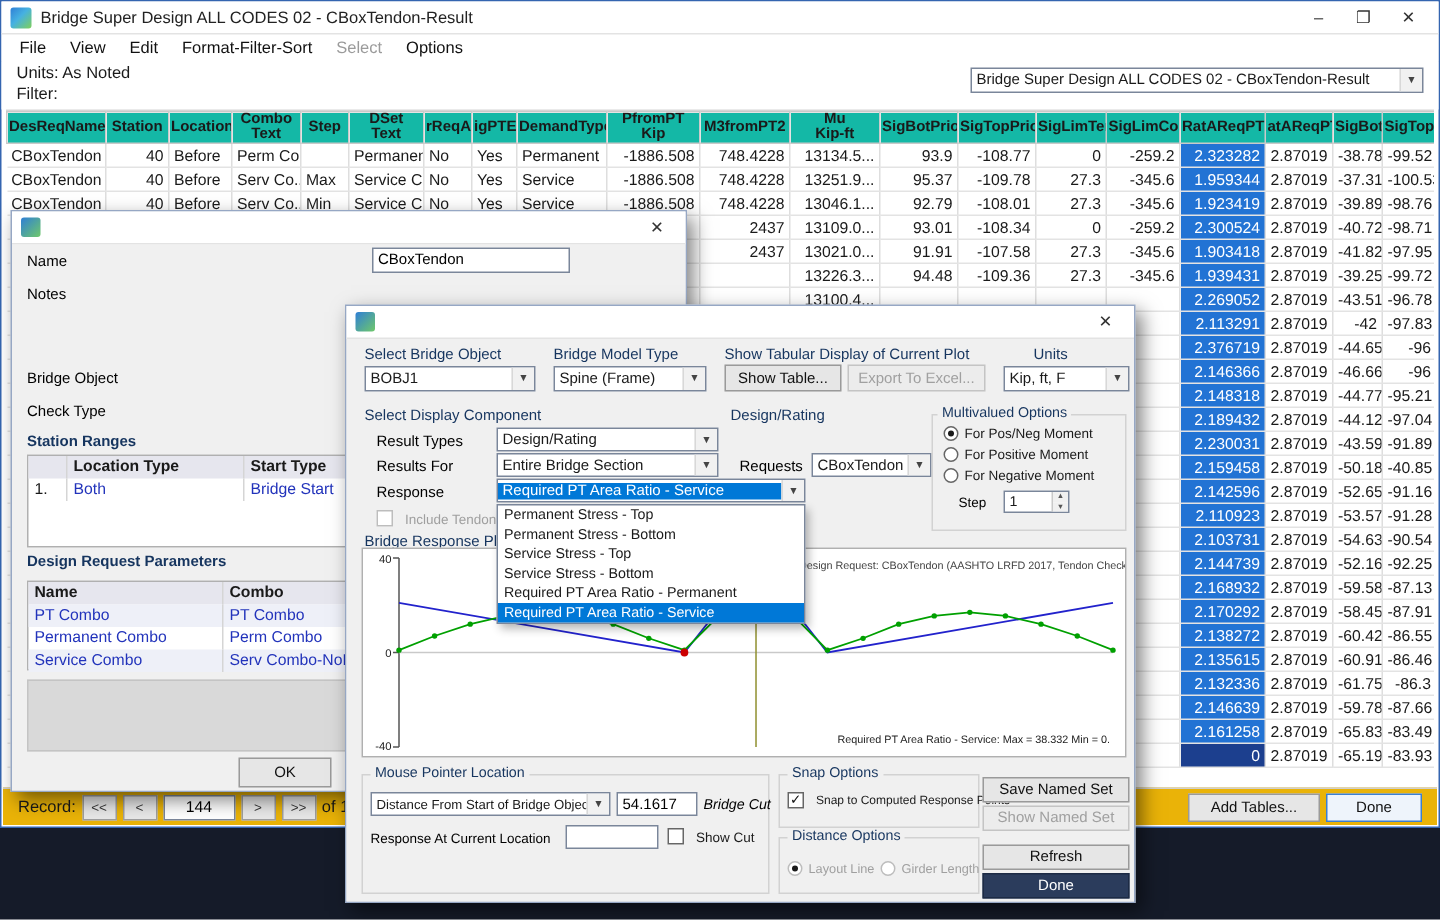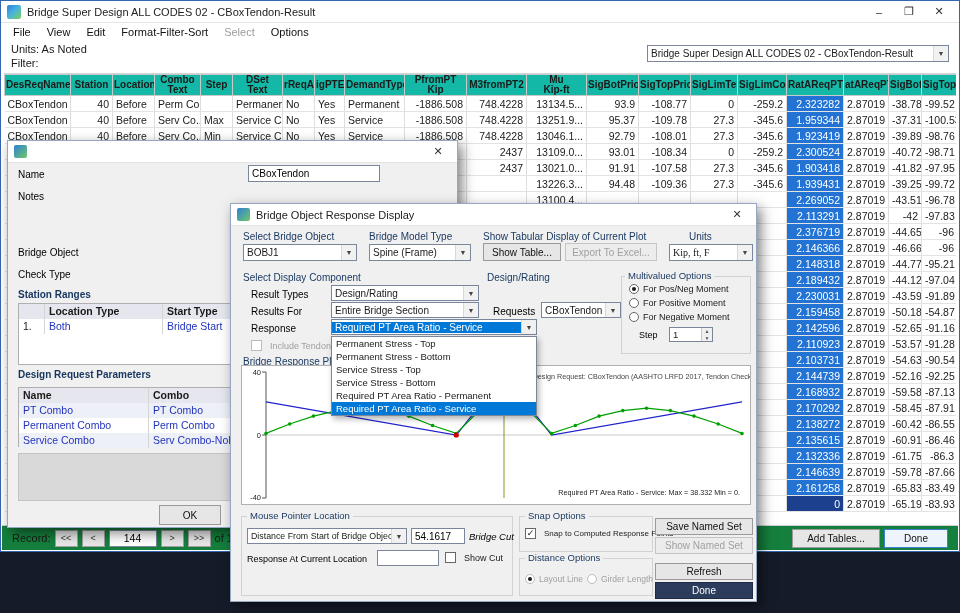--- a/index.html
+++ b/index.html
@@ -53,21 +53,21 @@
     border-right: 1px solid #dedede; border-bottom: 1px solid #e3e3e3;
     font-size: 10.5px; height: 16px; padding: 0 3px; overflow: hidden; white-space: nowrap;
     background: #fff;
   }
   td.al { text-align: left; } td.ar { text-align: right; }
   td.hl { background: #2273d4; color: #fff; }
   td.hl-sel { background: #1c3f8e; color: #fff; }
 
   .recordbar {
     position: absolute; left: 1px; right: 1px; bottom: 1px; height: 25px;
-    background: #15803d; border-top: 1px solid #cfcfcf;
+    background: #eab308; border-top: 1px solid #cfcfcf;
     display: flex; align-items: center; padding: 0 10px; gap: 4px; font-size: 11px;
   }
   .navbtn {
     width: 23px; height: 17px; background: #e8e8e8; border: 1px solid #9f9f9f;
     display: flex; align-items: center; justify-content: center; font-size: 9px; color: #333;
   }
   .rec-input { width: 48px; height: 17px; border: 1px solid #7a869a; text-align: center; font-size: 10.5px; font-family: inherit; }
   .rb-spacer { flex: 1; }
 
   .btn {
@@ -572,21 +572,21 @@
               <td class="ar"></td>
               <td class="ar"></td>
               <td class="ar"></td>
               <td class="ar"></td>
               <td class="ar"></td>
               <td class="ar"></td>
               <td class="ar"></td>
               <td class="ar hl">2.159458</td>
               <td class="ar">2.87019</td>
               <td class="ar">-50.18</td>
-              <td class="ar">-54.87</td>
+              <td class="ar">-40.85</td>
             </tr>
             <tr>
               <td class="al"></td>
               <td class="ar"></td>
               <td class="al"></td>
               <td class="al"></td>
               <td class="al"></td>
               <td class="al"></td>
               <td class="al"></td>
               <td class="al"></td>
@@ -913,40 +913,39 @@
 
       <div class="graypanel" style="left:10px;top:290px;width:432px;height:48px;"></div>
 
       <span class="btn" style="left:151px;top:342px;width:62px;height:20px;">OK</span>
     </div>
   </div>
 
   <div class="dialog dlg3">
     <div class="titlebar">
       <span class="dlg-icon"></span>
-      <span class="title">Bridge Object Response Display</span>
       <span class="xbtn">✕</span>
     </div>
     <div class="body">
 
       <span class="lbl sec" style="left:12px;top:5px;">Select Bridge Object</span>
       <div class="combo" style="left:12px;top:18px;width:114px;">
         <span class="ctext">BOBJ1</span>
         <span class="arrow">▼</span>
       </div>
       <span class="lbl sec" style="left:138px;top:5px;">Bridge Model Type</span>
       <div class="combo" style="left:138px;top:18px;width:102px;">
         <span class="ctext">Spine (Frame)</span>
         <span class="arrow">▼</span>
       </div>
       <span class="lbl sec" style="left:252px;top:5px;">Show Tabular Display of Current Plot</span>
       <span class="btn" style="left:252px;top:17px;width:78px;height:18px;">Show Table...</span>
       <span class="btn disabled" style="left:334px;top:17px;width:92px;height:18px;">Export To Excel...</span>
       <span class="lbl sec" style="left:458px;top:5px;">Units</span>
-      <div class="combo" style="left:438px;top:18px;width:84px;font-family:Liberation Serif, serif;">
+      <div class="combo" style="left:438px;top:18px;width:84px;">
         <span class="ctext">Kip, ft, F</span>
         <span class="arrow">▼</span>
       </div>
 
       <span class="lbl sec" style="left:12px;top:46px;">Select Display Component</span>
       <span class="lbl" style="left:20px;top:63px;">Result Types</span>
       <div class="combo" style="left:100px;top:59px;width:148px;height:16px;">
         <span class="ctext">Design/Rating</span>
         <span class="arrow">▼</span>
       </div>

